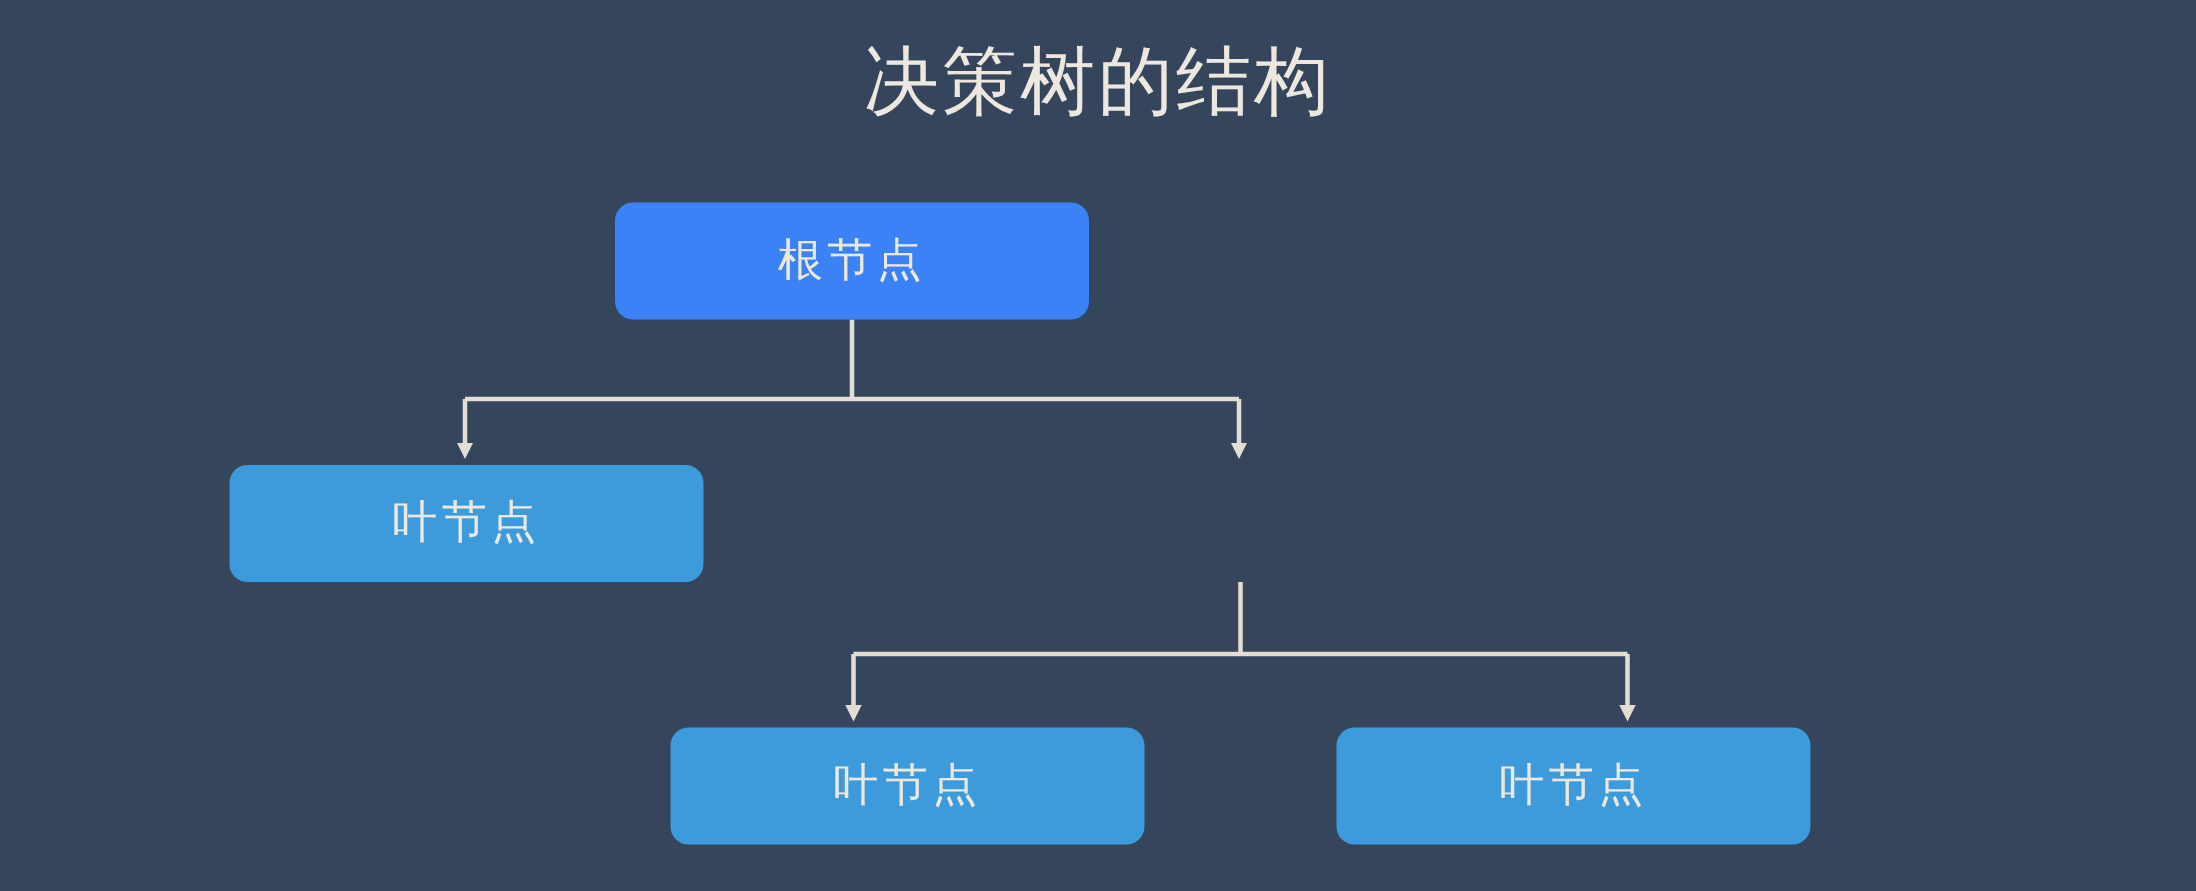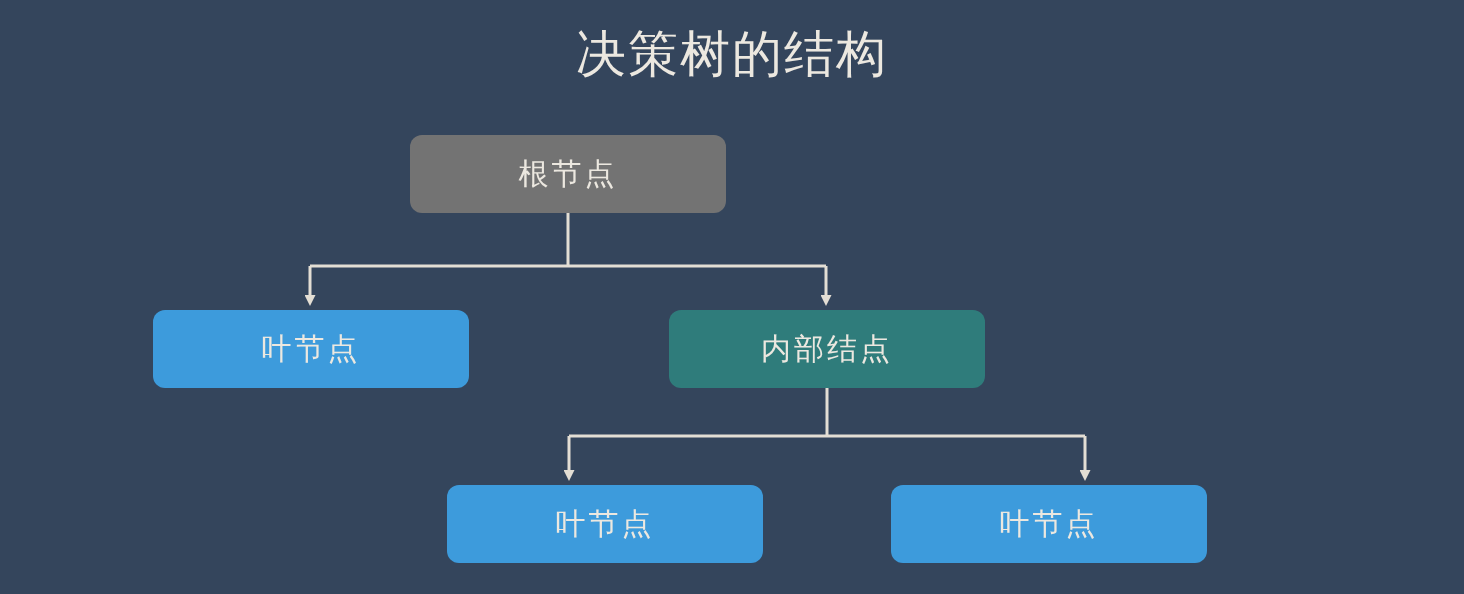--- a/index.html
+++ b/index.html
@@ -100,31 +100,28 @@
 
       <path d="M827,388 L827,436"></path>
       <path d="M569,436 L1085,436"></path>
 
       <path d="M569,436 L569,471" marker-end="url(#arrowhead)"></path>
 
       <path d="M1085,436 L1085,471" marker-end="url(#arrowhead)"></path>
     </g>
   </svg>
 
-  <div class="node" id="node-root" style="background: #737373; color: rgb(236, 232, 224);">
+  <div class="node" id="node-root" style="background: #3b82f6; color: rgb(236, 232, 224);">
     <span class="node-label">根节点</span>
   </div>
 
   <div class="node" id="node-leaf-1" style="background: rgb(61, 155, 220); color: rgb(236, 232, 224);">
     <span class="node-label">叶节点</span>
   </div>
 
-  <div class="node" id="node-internal" style="background: rgb(47, 124, 123); color: rgb(236, 232, 224);">
-    <span class="node-label">内部结点</span>
-  </div>
 
   <div class="node" id="node-leaf-2" style="background: rgb(61, 155, 220); color: rgb(236, 232, 224);">
     <span class="node-label">叶节点</span>
   </div>
 
   <div class="node" id="node-leaf-3" style="background: rgb(61, 155, 220); color: rgb(236, 232, 224);">
     <span class="node-label">叶节点</span>
   </div>
 
 </div>

